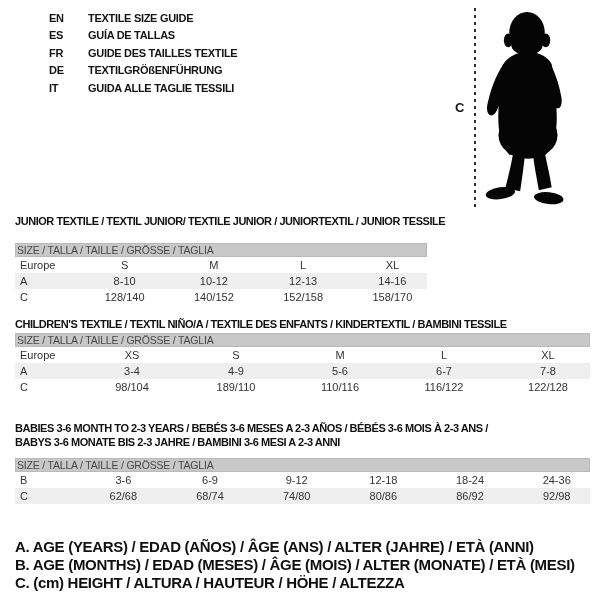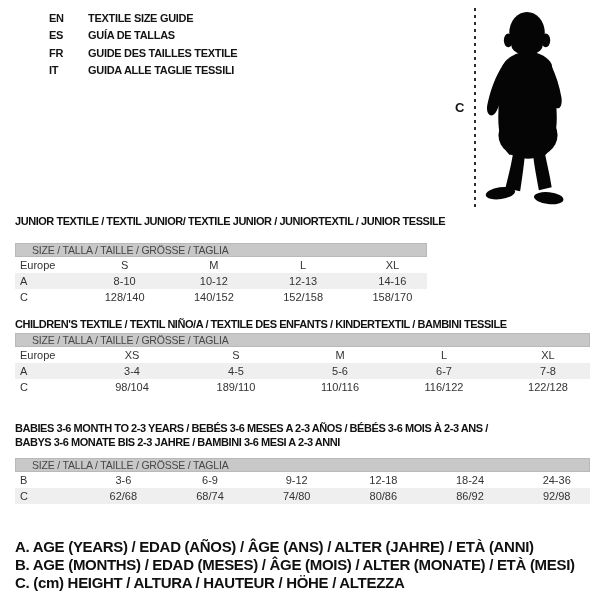--- a/index.html
+++ b/index.html
@@ -29,21 +29,21 @@
     height:14px;line-height:14px;font-size:11px;font-weight:bold;
     letter-spacing:-0.45px;white-space:nowrap;color:#111;
   }
   .t1 .table-title{margin-bottom:15px;}
   .t2 .table-title{margin-bottom:2px;}
   .t3 .title-wrap{margin-bottom:9px;}
   .t3 .table-title{margin-bottom:0;}
   .size-bar{
     box-sizing:border-box;height:14px;line-height:12px;background:#c8c8c8;
     border:1px solid #b9b9b9;color:#474747;font-size:10.5px;
-    padding-left:16px;letter-spacing:-0.2px;white-space:nowrap;
+    padding-left:1px;letter-spacing:-0.2px;white-space:nowrap;
   }
   .trow{display:flex;height:16px;align-items:center;font-size:11px;color:#333;gap:20px;}
   .trow.striped{background:#efefef;}
   .tlabel{width:55px;padding-left:5px;box-sizing:border-box;white-space:nowrap;}
   .tcell{flex:1;text-align:center;white-space:nowrap;}
   
   .footnotes{position:absolute;left:15px;top:538px;}
   .note{height:18px;line-height:18px;font-size:15px;font-weight:bold;
     letter-spacing:-0.3px;white-space:nowrap;color:#101010;}
 </style>
@@ -57,20 +57,24 @@
       <span class="lang-code">EN</span>
       <span class="lang-label">TEXTILE SIZE GUIDE</span>
     </div>
     <div class="lang-row">
       <span class="lang-code">ES</span>
       <span class="lang-label">GUÍA DE TALLAS</span>
     </div>
     <div class="lang-row">
       <span class="lang-code">FR</span>
       <span class="lang-label">GUIDE DES TAILLES TEXTILE</span>
+    </div>
+    <div class="lang-row">
+      <span class="lang-code">DE</span>
+      <span class="lang-label">TEXTILGRÖßENFÜHRUNG</span>
     </div>
     <div class="lang-row">
       <span class="lang-code">IT</span>
       <span class="lang-label">GUIDA ALLE TAGLIE TESSILI</span>
     </div>
   </div>
 
   <div class="figure">
     <span class="measure-c">C</span>
     <div class="dash-line"></div>
@@ -134,21 +138,21 @@
       <span class="tlabel">Europe</span>
       <span class="tcell">XS</span>
       <span class="tcell">S</span>
       <span class="tcell">M</span>
       <span class="tcell">L</span>
       <span class="tcell">XL</span>
     </div>
     <div class="trow striped">
       <span class="tlabel">A</span>
       <span class="tcell">3-4</span>
-      <span class="tcell">4-5</span>
+      <span class="tcell">4-9</span>
       <span class="tcell">5-6</span>
       <span class="tcell">6-7</span>
       <span class="tcell">7-8</span>
     </div>
     <div class="trow">
       <span class="tlabel">C</span>
       <span class="tcell">98/104</span>
       <span class="tcell">189/110</span>
       <span class="tcell">110/116</span>
       <span class="tcell">116/122</span>

